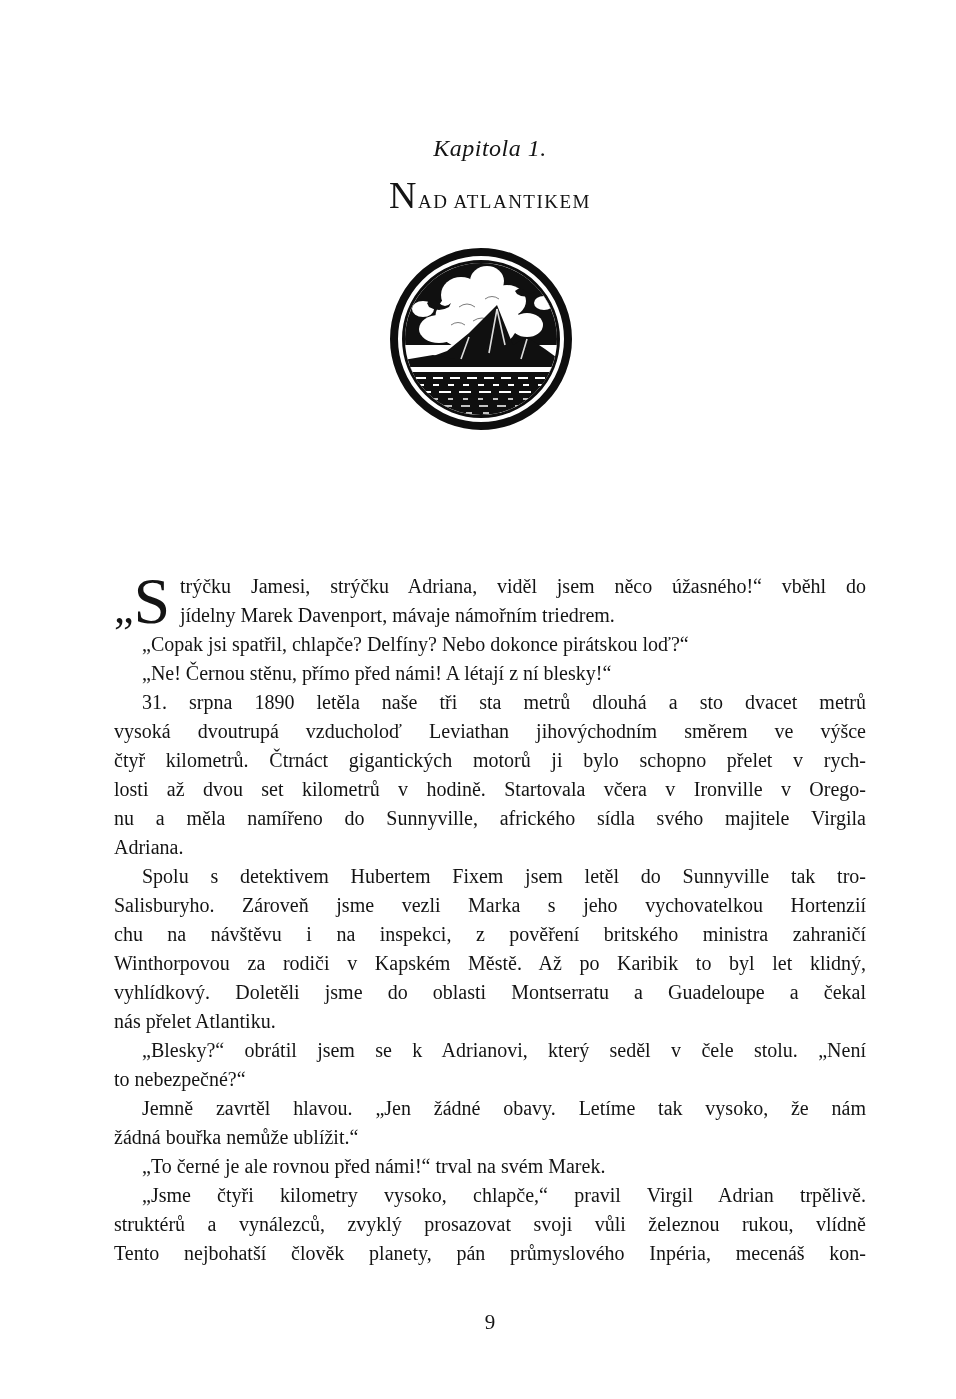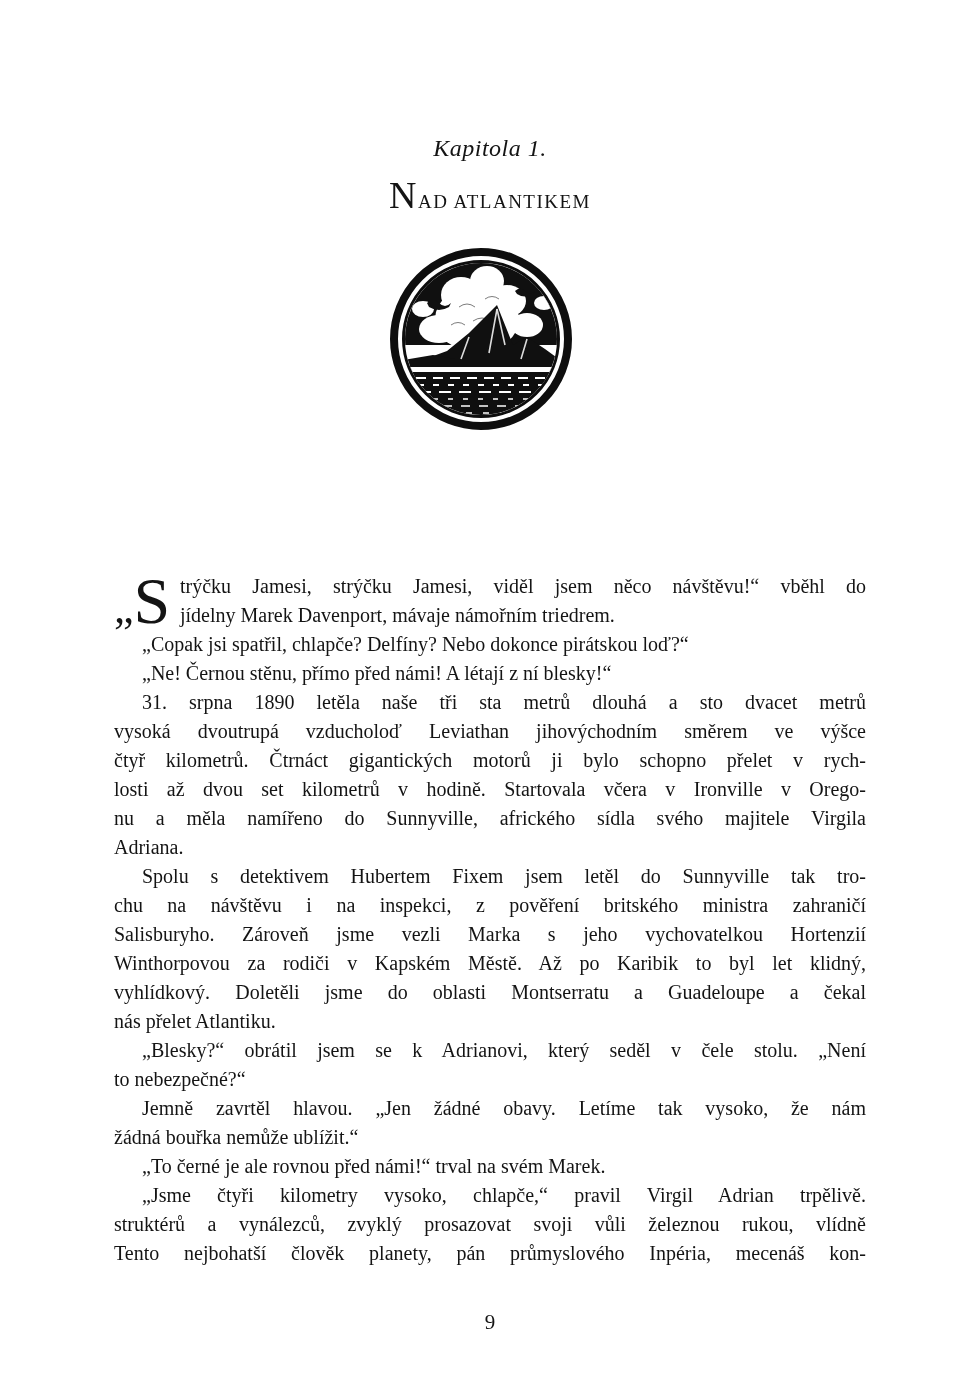--- a/index.html
+++ b/index.html
@@ -129,42 +129,42 @@
         <line x1="18" y1="159" x2="168" y2="159" stroke="#ffffff" stroke-width="1.6" stroke-dasharray="9 9"></line>
         <line x1="26" y1="166" x2="160" y2="166" stroke="#ffffff" stroke-width="1.4" stroke-dasharray="6 11"></line>
       </g>
     </svg>
   </div>
 
   <div class="body-text">
       <div class="para p1-grid">
         <div class="dropcap"><span class="dc-quote">„</span><span class="dc-letter">S</span></div>
         <div class="p1-lines">
-          <div class="line just">trýčku Jamesi, strýčku Jamesi, viděl jsem něco návštěvu!“ vběhl do</div>
+          <div class="line just">trýčku Jamesi, strýčku Adriana, viděl jsem něco úžasného!“ vběhl do</div>
           <div class="line">jídelny Marek Davenport, mávaje námořním triedrem.</div>
         </div>
       </div>
       <div class="para">
         <div class="line indent">„Copak jsi spatřil, chlapče? Delfíny? Nebo dokonce pirátskou loď?“</div>
       </div>
       <div class="para">
         <div class="line indent">„Ne! Černou stěnu, přímo před námi! A létají z ní blesky!“</div>
       </div>
       <div class="para">
         <div class="line just indent">31. srpna 1890 letěla naše tři sta metrů dlouhá a sto dvacet metrů</div>
         <div class="line just">vysoká dvoutrupá vzducholoď Leviathan jihovýchodním směrem ve výšce</div>
         <div class="line just">čtyř kilometrů. Čtrnáct gigantických motorů ji bylo schopno přelet v rych-</div>
         <div class="line just">losti až dvou set kilometrů v hodině. Startovala včera v Ironville v Orego-</div>
         <div class="line just">nu a měla namířeno do Sunnyville, afrického sídla svého majitele Virgila</div>
         <div class="line">Adriana.</div>
       </div>
       <div class="para">
         <div class="line just indent">Spolu s detektivem Hubertem Fixem jsem letěl do Sunnyville tak tro-</div>
+        <div class="line just">Salisburyho. Zároveň jsme vezli Marka s jeho vychovatelkou Hortenzií</div>
         <div class="line just">chu na návštěvu i na inspekci, z pověření britského ministra zahraničí</div>
-        <div class="line just">Salisburyho. Zároveň jsme vezli Marka s jeho vychovatelkou Hortenzií</div>
         <div class="line just">Winthorpovou za rodiči v Kapském Městě. Až po Karibik to byl let klidný,</div>
         <div class="line just">vyhlídkový. Doletěli jsme do oblasti Montserratu a Guadeloupe a čekal</div>
         <div class="line">nás přelet Atlantiku.</div>
       </div>
       <div class="para">
         <div class="line just indent">„Blesky?“ obrátil jsem se k Adrianovi, který seděl v čele stolu. „Není</div>
         <div class="line">to nebezpečné?“</div>
       </div>
       <div class="para">
         <div class="line just indent">Jemně zavrtěl hlavou. „Jen žádné obavy. Letíme tak vysoko, že nám</div>

